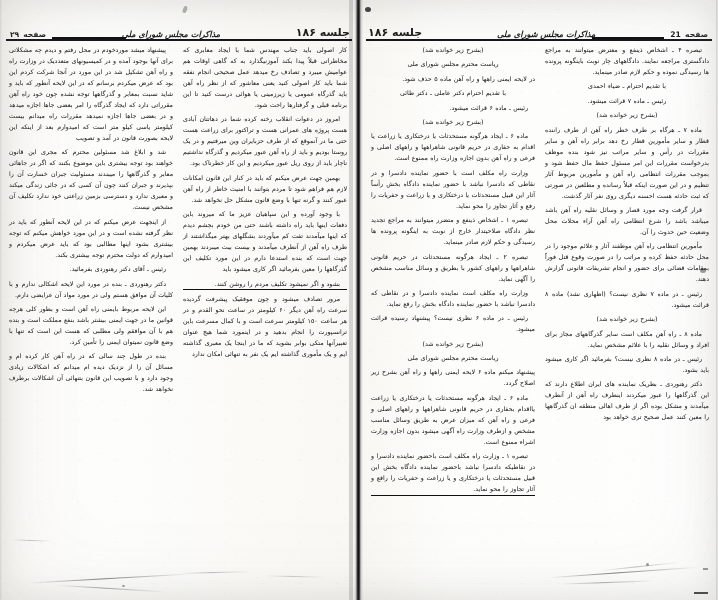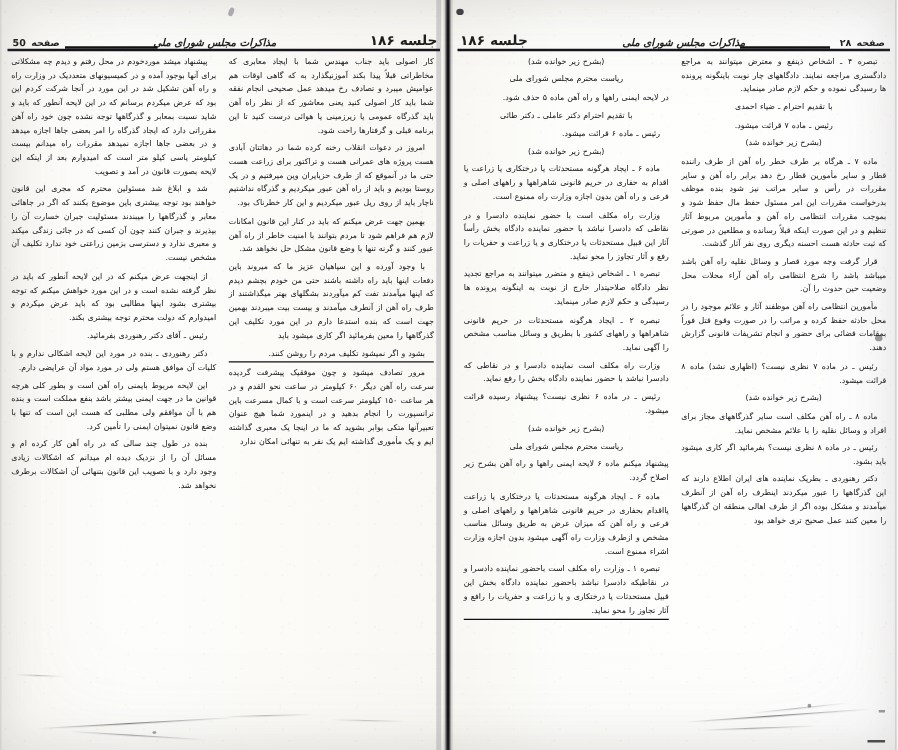--- a/index.html
+++ b/index.html
@@ -130,21 +130,21 @@
 <div id="scan">
 
   <div class="page left">
 
     <div class="hdr">
       <span class="slot issue">جلسه ۱۸۶</span>
       <span class="spacer"></span>
       <span class="slot center">مذاکرات مجلس شورای ملی</span>
       <span class="spacer"></span>
       <span class="slot edge">صفحه</span>
-      <span class="slot edge" style="margin-right:4px">50</span>
+      <span class="slot edge" style="margin-right:4px">۲۹</span>
     </div>
     <div class="hrule"></div>
     <div class="hrule2"></div>
 
     <div class="cols">
 
       <div class="col">
         <p class="t indent">پیشنهاد میشد موردخودم در محل رفتم و دیدم چه مشکلاتی برای آنها بوجود آمده و در کمیسیونهای متعددیک در وزارت راه و راه آهن تشکیل شد در این مورد در آنجا شرکت کردم این بود که عرض میکردم برسانم که در این لایحه آنطور که باید و شاید نسبت بمعابر و گذرگاهها توجه نشده چون خود راه آهن مقرراتی دارد که ایجاد گذرگاه را امر بعضی جاها اجازه میدهد و در بعضی جاها اجازه نمیدهد مقررات راه میدانم بیست کیلومتر یاسی کیلو متر است که امیدوارم بعد از اینکه این لایحه بصورت قانون در آمد و تصویب</p>
         <p class="t indent">شد و ابلاغ شد مسئولین محترم که مجری این قانون خواهند بود توجه بیشتری باین موضوع بکنند که اگر در جاهائی معابر و گذرگاهها را میبندند مسئولیت جبران خسارت آن را بپذیرند و جبران کنند چون آن کسی که در جائی زندگی میکند و معبری ندارد و دسترسی بزمین زراعتی خود ندارد تکلیف آن مشخص نیست.</p>
         <p class="t indent">از اینجهت عرض میکنم که در این لایحه آنطور که باید در نظر گرفته نشده است و در این مورد خواهش میکنم که توجه بیشتری بشود اینها مطالبی بود که باید عرض میکردم و امیدوارم که دولت محترم توجه بیشتری بکند.</p>
@@ -162,21 +162,21 @@
         <p class="t indent u">بشود و اگر نمیشود تکلیف مردم را روشن کنند.</p>
         <p class="t indent">مرور تصادف میشود و چون موفقیک پیشرفت گردیده سرعت راه آهن دیگر ۶۰ کیلومتر در ساعت نحو القدم و در هر ساعت ۱۵۰ کیلومتر سرعت است و با کمال مسرعت باین ترانسپورت را انجام بدهید و در اینمورد شما هیچ عنوان تعبیرآنها متکی بوابر بشوید که ما در اینجا یک معبری گذاشته ایم و یک مأموری گذاشته ایم یک نفر به تنهائی امکان ندارد</p>
       </div>
     </div>
   </div>
 
   <div class="page right">
 
     <div class="hdr">
       <span class="slot edge">صفحه</span>
-      <span class="slot edge" style="margin-right:4px">۲۸</span>
+      <span class="slot edge" style="margin-right:4px">21</span>
       <span class="spacer"></span>
       <span class="slot center">مذاکرات مجلس شورای ملی</span>
       <span class="spacer"></span>
       <span class="slot issue">جلسه ۱۸۶</span>
     </div>
     <div class="hrule"></div>
     <div class="hrule2"></div>
 
     <div class="cols">
 

